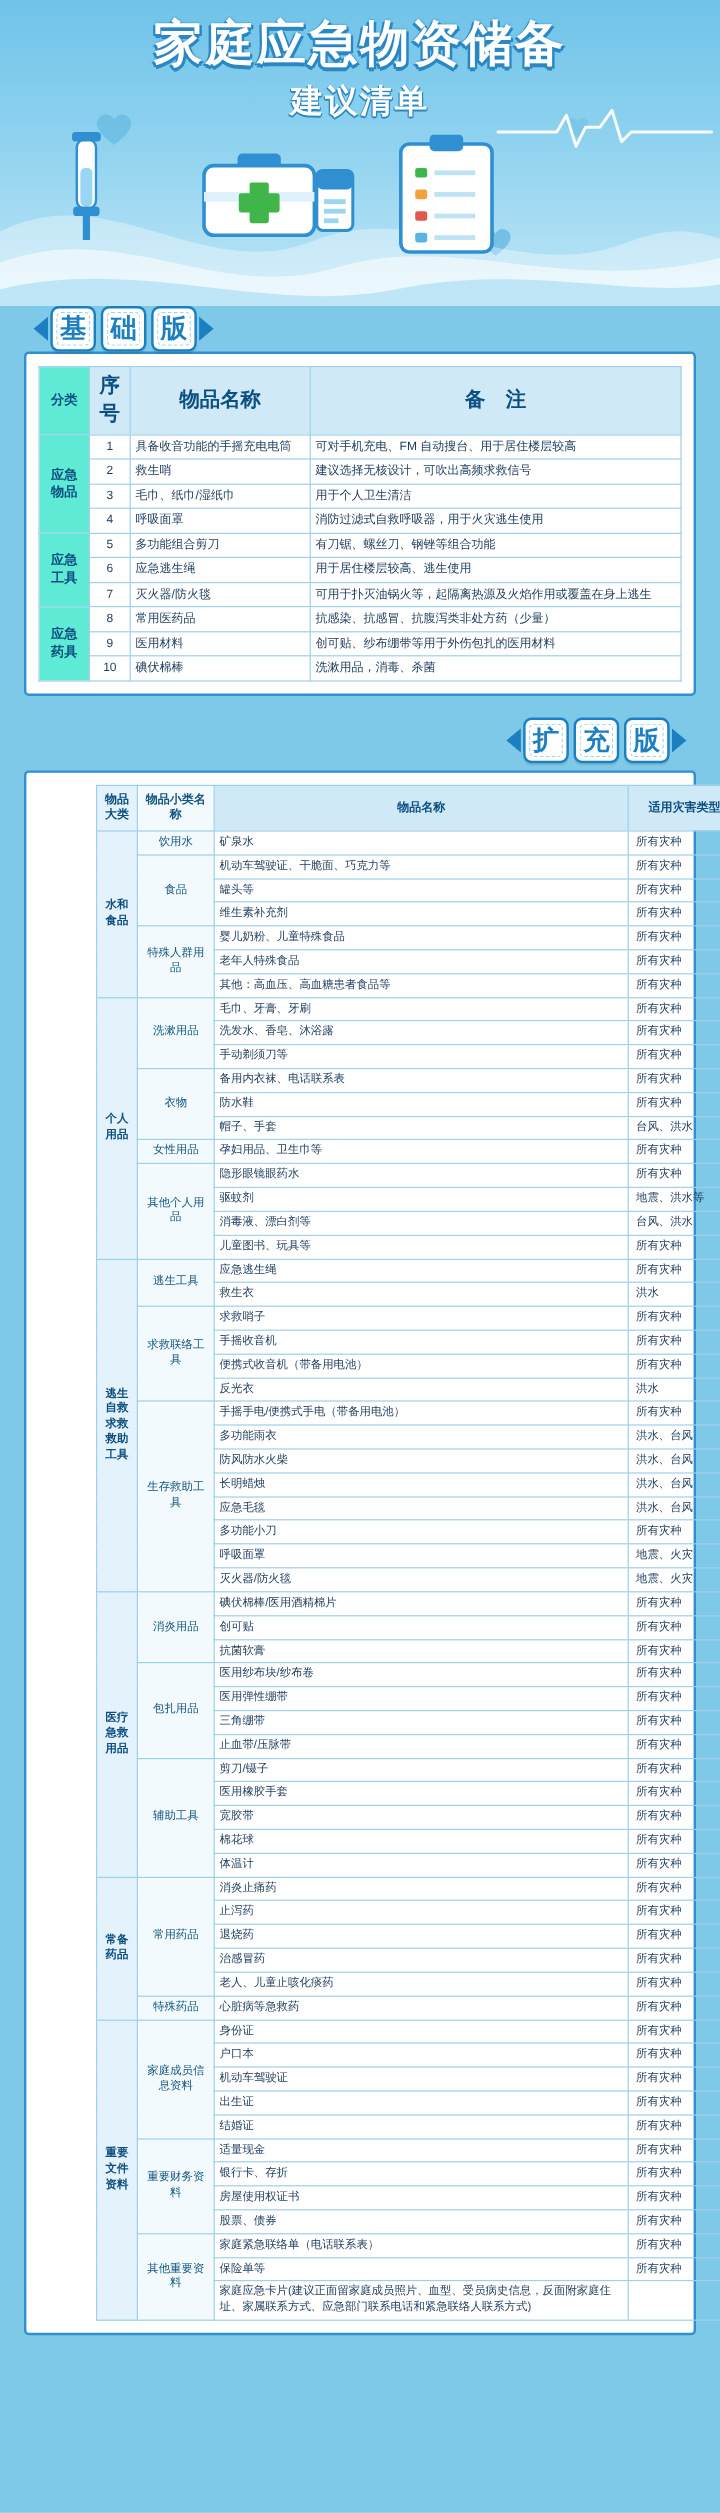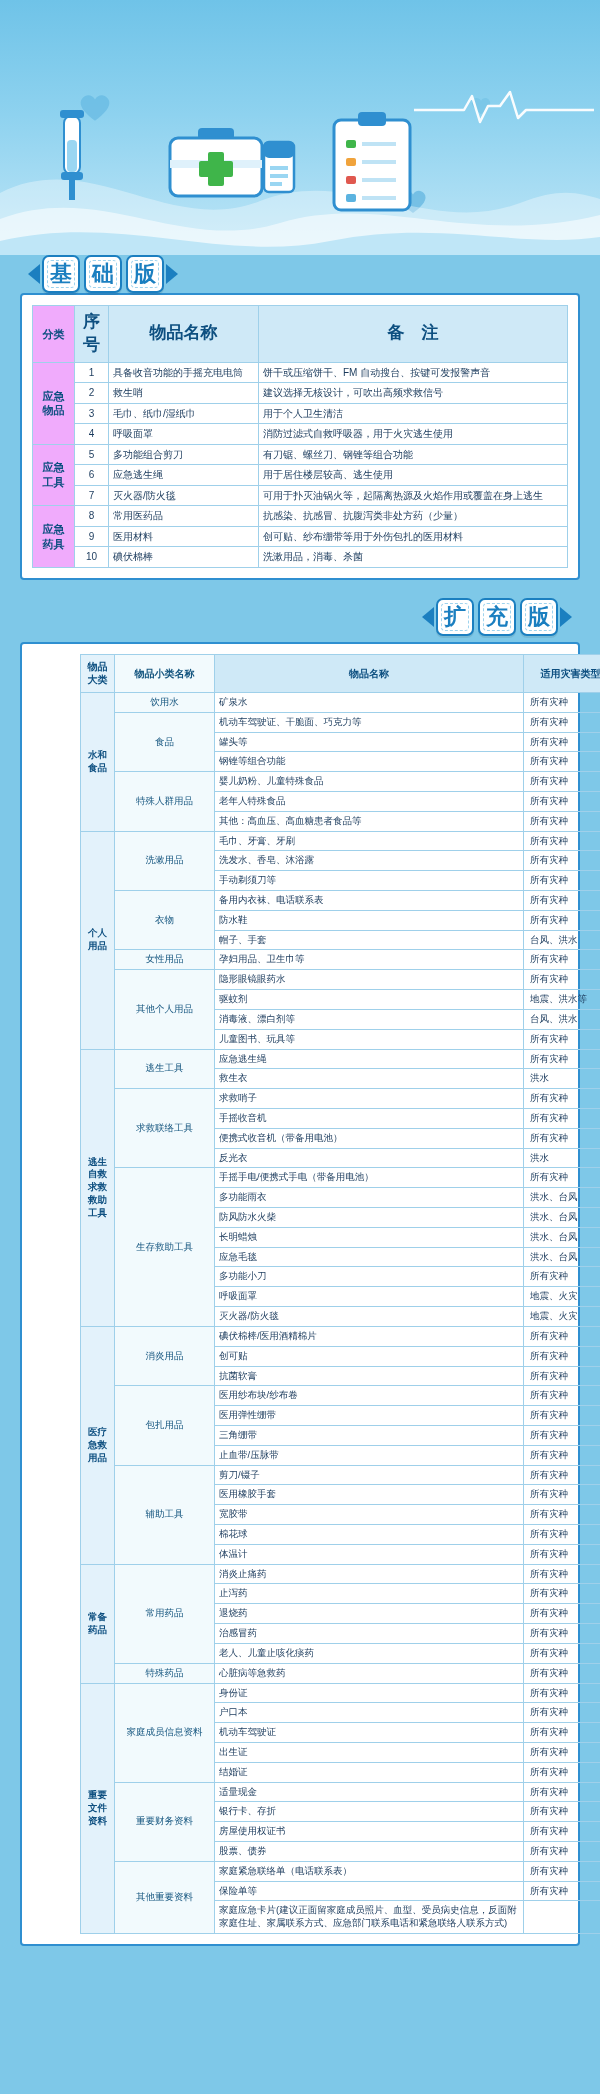--- a/index.html
+++ b/index.html
@@ -90,32 +90,32 @@
     border:1px solid #9fd0ea;
     padding:3px 4px;
     line-height:1.35;
     vertical-align:middle;
   }
   thead th {
     background:#cfe9f7; color:#0d4f80; font-weight:bold; text-align:center;
     font-size:17px; padding:5px 4px;
   }
   .cat {
-    background:#f0abfc; color:#0d4f80; font-weight:bold; text-align:center;
+    background:#5eead4; color:#0d4f80; font-weight:bold; text-align:center;
     width:42px; font-size:11px;
   }
   .num { text-align:center; width:34px; }
   .name { width:150px; }
   .remark { }
 
   
   table.exp { font-size:9.5px;margin-left:48px; }
   table.exp thead th { font-size:10px; }
   .c1 { background:#e3f2fb; color:#0d4f80; font-weight:bold; text-align:center; width:34px; }
-  .c2 { background:#f2fafd; color:#14557f; text-align:center; width:100px; }
+  .c2 { background:#f2fafd; color:#14557f; text-align:center; width:64px; }
   .c3 { }
   .c4 { width:92px; }
   td.c4, th.c4 { padding-left:6px; }
 
   .spacer-bottom { height:14px; }
 </style>
 </head>
 <body>
 
 <div class="page">
@@ -130,20 +130,22 @@
     </svg>
     <svg class="heart" style="left:470px; top:96px;" width="22" height="19" viewBox="0 0 32 28">
       <path d="M16 27 C4 18 0 11 4 6 C8 1 14 3 16 7 C18 3 24 1 28 6 C32 11 28 18 16 27Z" fill="#6fc0e4"></path>
     </svg>
 
     <svg class="ecg" width="180" height="36" viewBox="0 0 180 36">
       <polyline points="0,22 40,22 50,22 58,8 66,34 74,18 86,18 96,4 104,30 112,22 180,22" fill="none" stroke="#ffffff" stroke-width="2.5" stroke-linejoin="round" stroke-linecap="round"></polyline>
     </svg>
 
     <div class="hero-title-wrap">
+      <div class="hero-title">家庭应急物资储备</div>
+      <div class="hero-sub">建议清单</div>
     </div>
 
     <svg class="ill syringe" width="60" height="96" viewBox="0 0 60 96">
       <rect x="22" y="6" width="16" height="58" rx="7" fill="#ffffff" stroke="#2f8fd0" stroke-width="2"></rect>
       <rect x="25" y="30" width="10" height="32" rx="4" fill="#9ad6f2"></rect>
       <rect x="19" y="62" width="22" height="8" rx="3" fill="#2f8fd0"></rect>
       <rect x="27" y="70" width="6" height="20" fill="#2f8fd0"></rect>
       <rect x="18" y="0" width="24" height="8" rx="3" fill="#2f8fd0"></rect>
     </svg>
 
@@ -201,21 +203,21 @@
           <th class="num">序号</th>
           <th class="name">物品名称</th>
           <th class="remark">备　注</th>
         </tr>
       </thead>
       <tbody id="basic-body">
           <tr>
             <td class="cat" rowspan="4">应急<br>物品</td>
             <td class="num">1</td>
             <td class="name">具备收音功能的手摇充电电筒</td>
-            <td class="remark">饼干或压缩饼干、FM 自动搜台、按键可发报警声音</td>
+            <td class="remark">可对手机充电、FM 自动搜台、用于居住楼层较高</td>
           </tr>
           <tr>
             <td class="num">2</td>
             <td class="name">救生哨</td>
             <td class="remark">建议选择无核设计，可吹出高频求救信号</td>
           </tr>
           <tr>
             <td class="num">3</td>
             <td class="name">毛巾、纸巾/湿纸巾</td>
             <td class="remark">用于个人卫生清洁</td>
@@ -292,21 +294,21 @@
           <tr>
             <td class="c2" rowspan="3">食品</td>
             <td class="c3">机动车驾驶证、干脆面、巧克力等</td>
             <td class="c4">所有灾种</td>
           </tr>
           <tr>
             <td class="c3">罐头等</td>
             <td class="c4">所有灾种</td>
           </tr>
           <tr>
-            <td class="c3">钢锉等组合功能</td>
+            <td class="c3">维生素补充剂</td>
             <td class="c4">所有灾种</td>
           </tr>
           <tr>
             <td class="c2" rowspan="3">特殊人群用品</td>
             <td class="c3">婴儿奶粉、儿童特殊食品</td>
             <td class="c4">所有灾种</td>
           </tr>
           <tr>
             <td class="c3">老年人特殊食品</td>
             <td class="c4">所有灾种</td>

